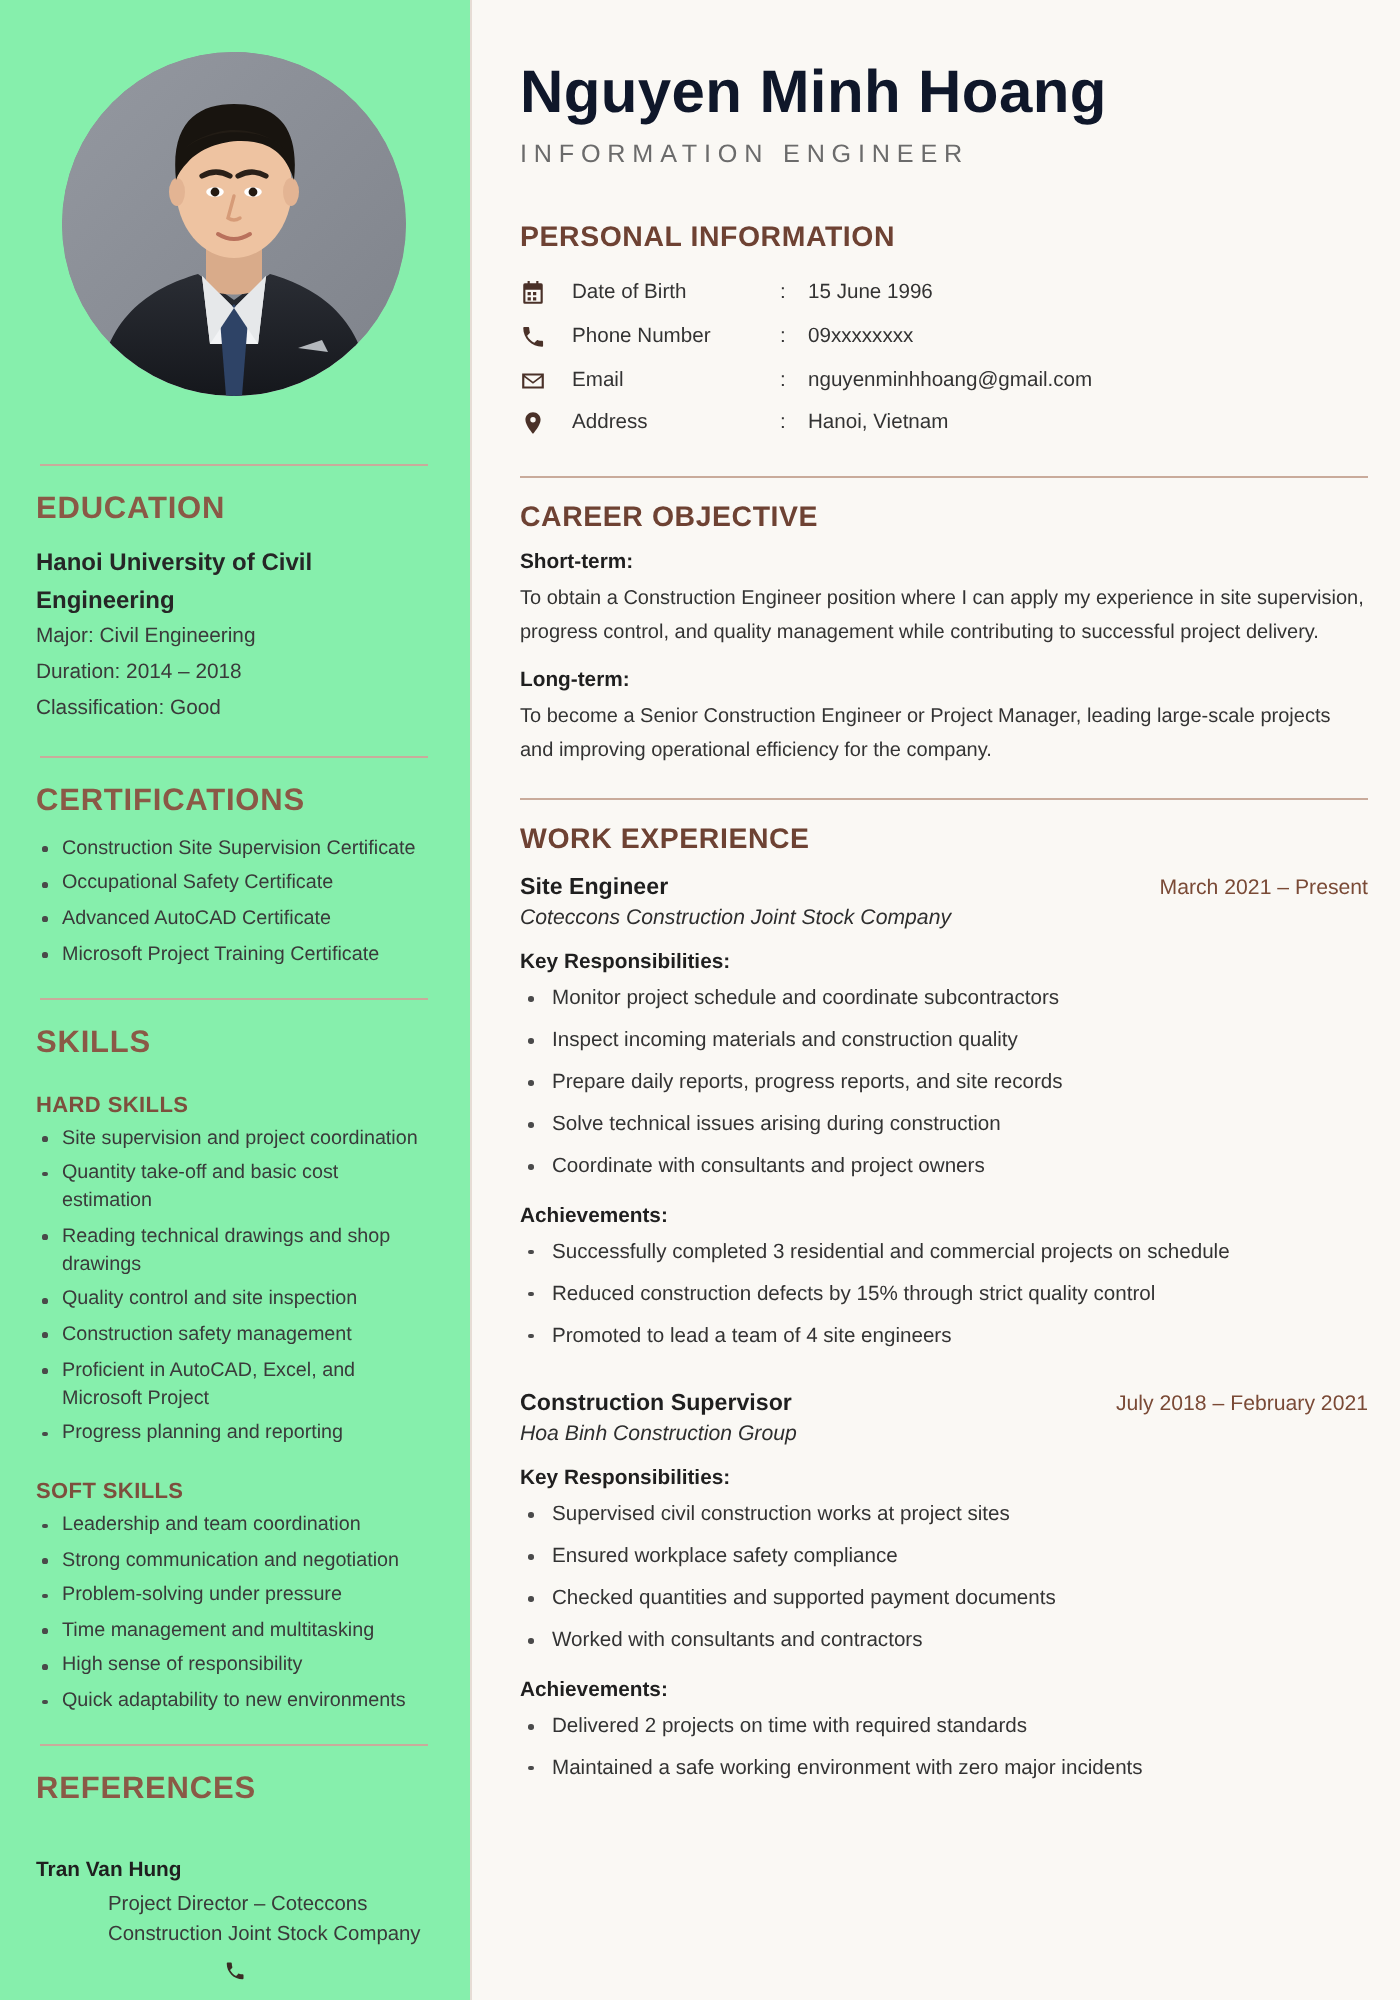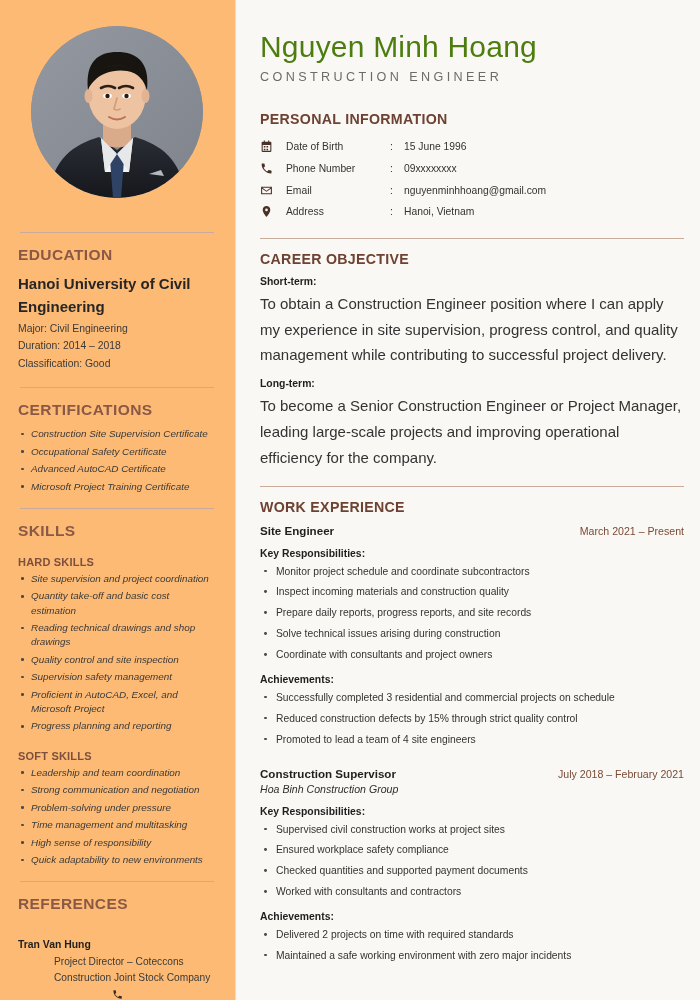--- a/index.html
+++ b/index.html
@@ -18,21 +18,21 @@
     height: 1000px;
     background: #faf8f4;
     display: flex;
     overflow: hidden;
   }
 
   
   .sidebar {
     width: 236px;
     flex: 0 0 236px;
-    background: #fdba74;
+    background: #86efac;
     padding: 0 20px 0 18px;
     position: relative;
   }
   .sidebar::after {
     content: "";
     position: absolute;
     top: 0; right: 0; bottom: 0;
     width: 1px;
     background: #e6dcd5;
   }
@@ -61,36 +61,35 @@
 
   h2.sb-head {
     font-size: 15.5px;
     font-weight: 700;
     letter-spacing: .4px;
     color: #8a5946;
     margin: 13px 0 8px 0;
   }
 
   .edu-school {
-    font-size: 15px;
+    font-size: 12px;
     font-weight: 700;
     color: #262626;
     line-height: 1.55;
     margin-bottom: 1px;
   }
   .edu-line {
     font-size: 10.4px;
     color: #3a3a3a;
     line-height: 1.72;
   }
 
   ul.bul {
     list-style: none;
     margin: 2px 0 4px 0;
-    font-style: italic;
   }
   ul.bul li {
     position: relative;
     padding-left: 13px;
     font-size: 9.9px;
     color: #3a3a3a;
     line-height: 1.42;
     margin-bottom: 3.5px;
   }
   ul.bul li::before {
@@ -139,22 +138,22 @@
 
   
   .main {
     flex: 1 1 auto;
     padding: 30px 16px 0 24px;
     min-width: 0;
   }
 
   .name {
     font-size: 30px;
-    font-weight: 400;
-    color: #4d7c0f;
+    font-weight: 700;
+    color: #0f172a;
     letter-spacing: .2px;
     line-height: 1.12;
   }
   .role {
     font-size: 12.6px;
     letter-spacing: 3.4px;
     color: #6b6b6b;
     margin-top: 6px;
   }
 
@@ -184,21 +183,21 @@
   .pi-label { width: 104px; }
   .pi-colon { width: 14px; color: #555; }
 
   .co-sub {
     font-size: 10.4px;
     font-weight: 700;
     color: #1f1f1f;
     margin-bottom: 4px;
   }
   .co-body {
-    font-size: 15px;
+    font-size: 10px;
     color: #333;
     line-height: 1.72;
     margin-bottom: 10px;
   }
 
   .job { margin-bottom: 4px; }
   .job-row {
     display: flex;
     align-items: baseline;
     justify-content: space-between;
@@ -335,21 +334,21 @@
     <section>
       <div class="sb-divider"></div>
       <h2 class="sb-head">SKILLS</h2>
 
       <h3 class="sub-head">HARD SKILLS</h3>
       <ul class="bul">
         <li>Site supervision and project coordination</li>
         <li>Quantity take-off and basic cost estimation</li>
         <li>Reading technical drawings and shop drawings</li>
         <li>Quality control and site inspection</li>
-        <li>Supervision safety management</li>
+        <li>Construction safety management</li>
         <li>Proficient in AutoCAD, Excel, and Microsoft Project</li>
         <li>Progress planning and reporting</li>
       </ul>
 
       <h3 class="sub-head">SOFT SKILLS</h3>
       <ul class="bul">
         <li>Leadership and team coordination</li>
         <li>Strong communication and negotiation</li>
         <li>Problem-solving under pressure</li>
         <li>Time management and multitasking</li>
@@ -372,21 +371,21 @@
         </span>
         <span>Phone Number: 09xxxxxxxx</span>
       </div>
     </section>
 
   </aside>
 
   <main class="main">
 
     <h1 class="name">Nguyen Minh Hoang</h1>
-    <div class="role">CONSTRUCTION ENGINEER</div>
+    <div class="role">INFORMATION ENGINEER</div>
 
     <section style="margin-top:27px;">
       <h2 class="m-head">PERSONAL INFORMATION</h2>
       <table class="pi-table">
         <tbody>
             <tr>
           <td class="pi-icon">
             <svg width="13" height="13" viewBox="0 0 24 24" fill="#4a3128">
               <path d="M7 1h2v2h6V1h2v2h2.5A1.5 1.5 0 0 1 21 4.5v16A1.5 1.5 0 0 1 19.5 22h-15A1.5 1.5 0 0 1 3 20.5v-16A1.5 1.5 0 0 1 4.5 3H7V1zm12 8H5v11h14V9zM7 11h3v3H7v-3zm5 0h3v3h-3v-3zM7 16h3v3H7v-3zm5 0h3v3h-3v-3z"></path>
             </svg>
@@ -440,20 +439,21 @@
 
     <section>
       <div class="m-divider"></div>
       <h2 class="m-head">WORK EXPERIENCE</h2>
 
       <div class="job">
         <div class="job-row">
           <span class="job-title">Site Engineer</span>
           <span class="job-date">March 2021 – Present</span>
         </div>
+        <div class="job-company">Coteccons Construction Joint Stock Company</div>
 
         <div class="job-sec">Key Responsibilities:</div>
         <ul class="jbul">
           <li>Monitor project schedule and coordinate subcontractors</li>
           <li>Inspect incoming materials and construction quality</li>
           <li>Prepare daily reports, progress reports, and site records</li>
           <li>Solve technical issues arising during construction</li>
           <li>Coordinate with consultants and project owners</li>
         </ul>
 

